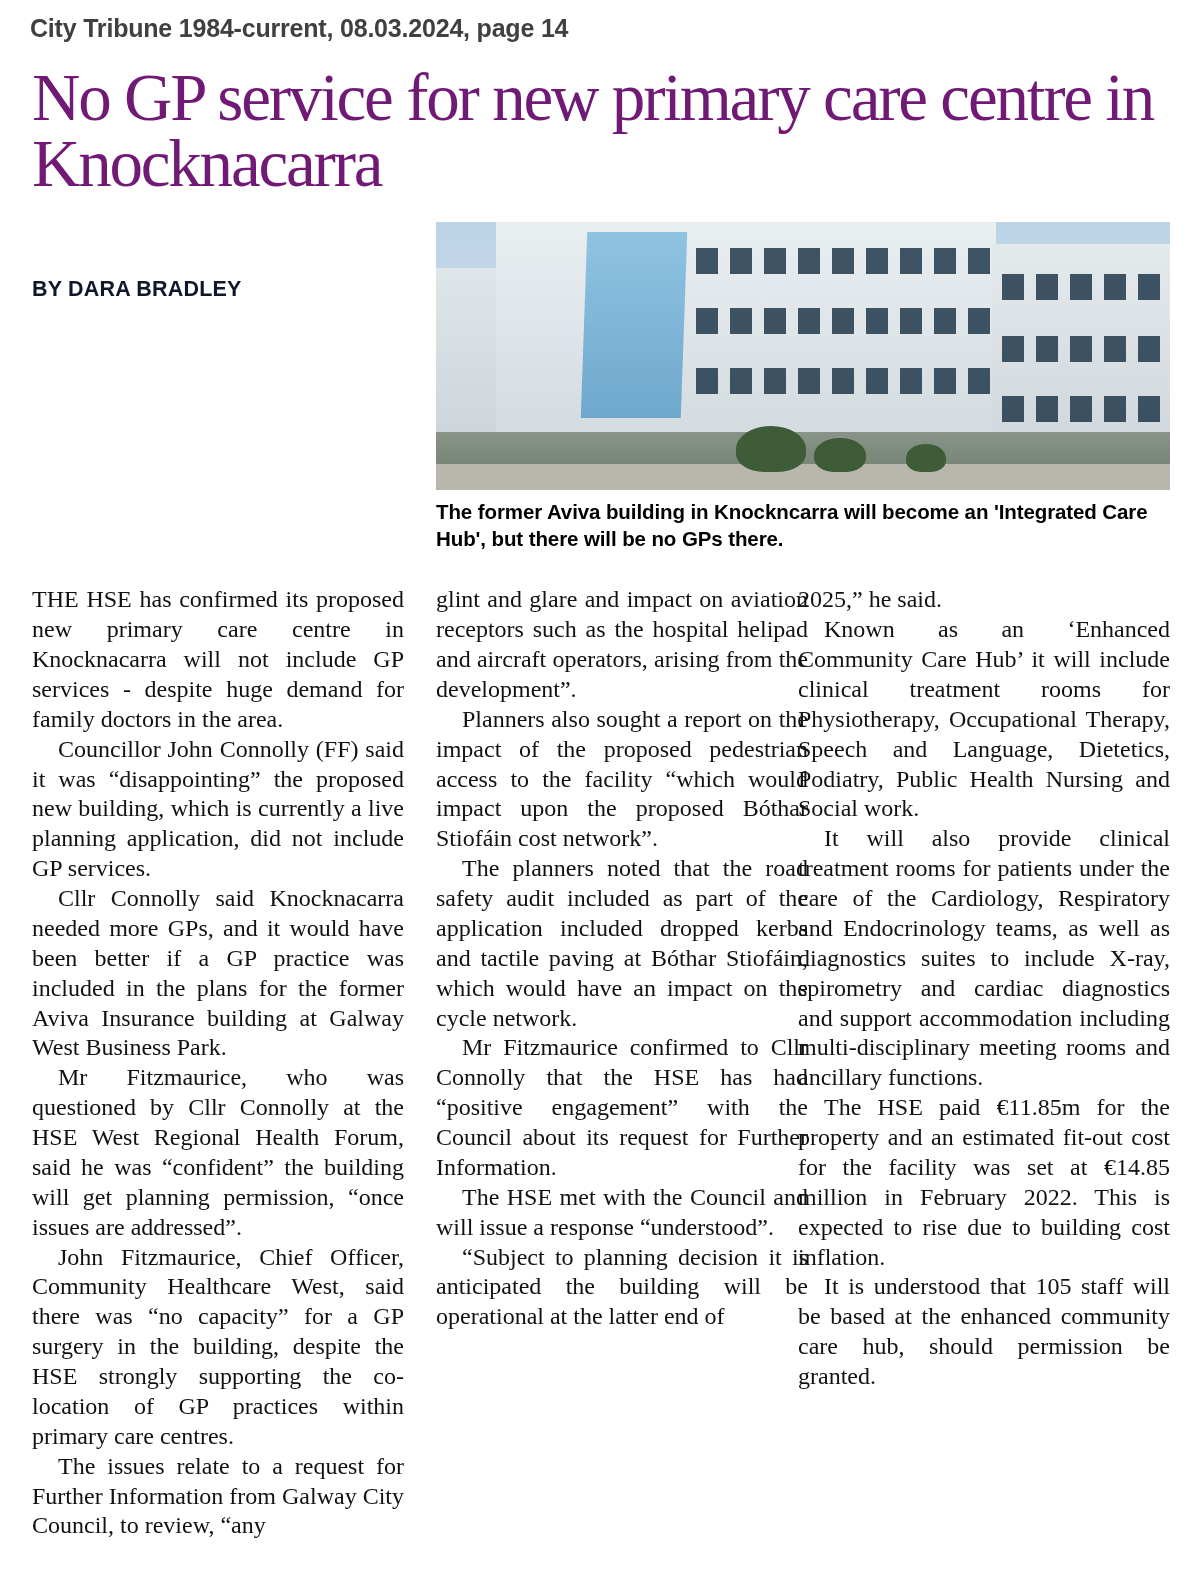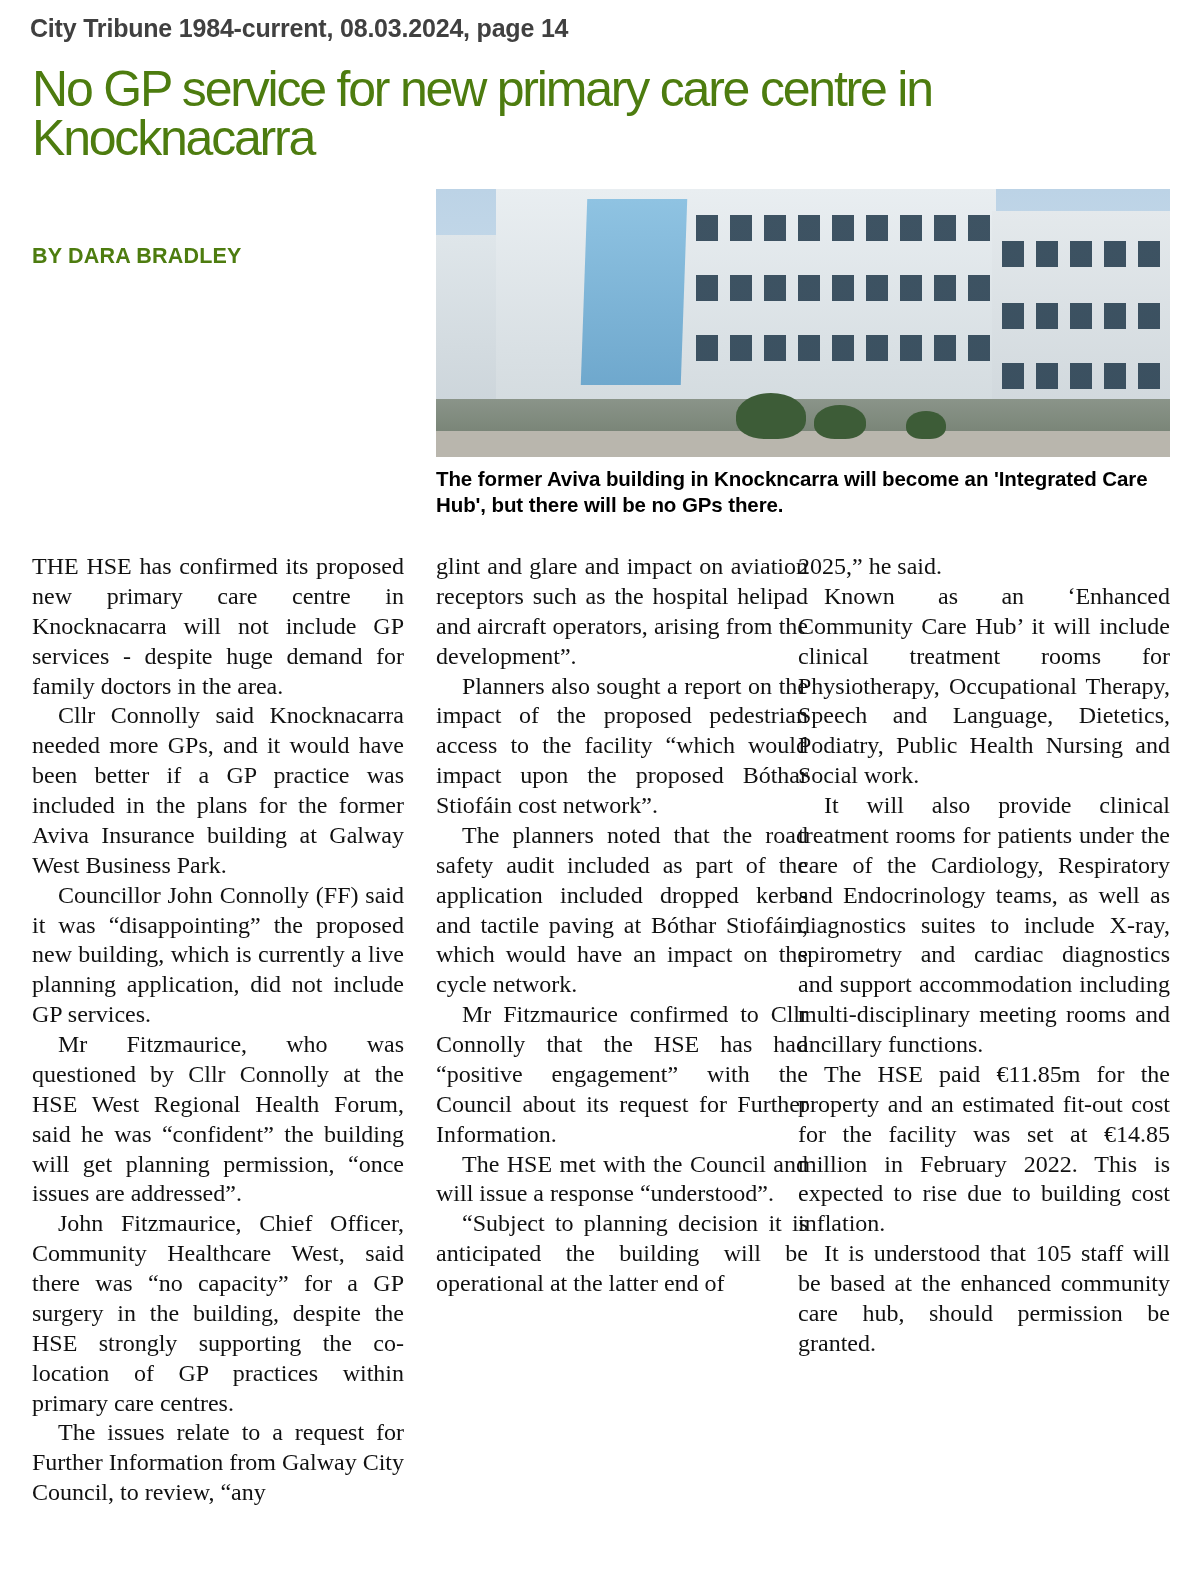--- a/index.html
+++ b/index.html
@@ -23,26 +23,26 @@
   }
   .masthead {
     font-family: "Liberation Sans", sans-serif;
     font-weight: bold;
     font-size: 25px;
     letter-spacing: -0.2px;
     color: #404040;
     margin: 14px 0 0 30px;
   }
   .headline {
-    font-family: Liberation Sans, sans-serif;
+    font-family: Liberation Serif, serif;
     font-weight: normal;
-    font-size: 50px;
+    font-size: 67px;
     line-height: 0.98;
     letter-spacing: -2.2px;
-    color: #4d7c0f;
+    color: #701a75;
     margin: 22px 30px 0 32px;
     max-width: 1160px;
   }
   .content {
     position: relative;
     margin: 26px 30px 0 32px;
     width: 1138px;
   }
 
   
@@ -50,21 +50,21 @@
     position: absolute;
     left: 0;
     top: 0;
     width: 372px;
   }
   .byline {
     font-family: "Liberation Sans", sans-serif;
     font-weight: bold;
     font-size: 21.5px;
     letter-spacing: 0.2px;
-    color: #4d7c0f;
+    color: #0f172a;
     margin: 55px 0 22px 0;
   }
   .photo-wrap {
     position: absolute;
     left: 404px;
     top: 0;
     width: 734px;
   }
   .photo {
     width: 734px;
@@ -196,22 +196,22 @@
         <div class="bush" style="left:378px; width:52px; height:34px;"></div>
         <div class="bush" style="left:470px; width:40px; height:28px;"></div>
       </div>
       <div class="caption">The former Aviva building in Knockncarra will become an 'Integrated Care Hub', but there will be no GPs there.</div>
     </div>
 
     <div class="cols">
 
       <div class="col c1">
         <p class="lead">THE HSE has confirmed its proposed new primary care centre in Knocknacarra will not include GP services - despite huge demand for family doctors in the area.</p>
+        <p class="ind">Councillor John Connolly (FF) said it was “disappointing” the proposed new building, which is currently a live planning application, did not include GP services.</p>
         <p class="ind">Cllr Connolly said Knocknacarra needed more GPs, and it would have been better if a GP practice was included in the plans for the former Aviva Insurance building at Galway West Business Park.</p>
-        <p class="ind">Councillor John Connolly (FF) said it was “disappointing” the proposed new building, which is currently a live planning application, did not include GP services.</p>
         <p class="ind">Mr Fitzmaurice, who was questioned by Cllr Connolly at the HSE West Regional Health Forum, said he was “confident” the building will get planning permission, “once issues are addressed”.</p>
         <p class="ind">John Fitzmaurice, Chief Officer, Community Healthcare West, said there was “no capacity” for a GP surgery in the building, despite the HSE strongly supporting the co-location of GP practices within primary care centres.</p>
         <p class="ind">The issues relate to a request for Further Information from Galway City Council, to review, “any</p>
       </div>
 
       <div class="col c2">
         <p class="lead">glint and glare and impact on aviation receptors such as the hospital helipad and aircraft operators, arising from the development”.</p>
         <p class="ind">Planners also sought a report on the impact of the proposed pedestrian access to the facility “which would impact upon the proposed Bóthar Stiofáin cost network”.</p>
         <p class="ind">The planners noted that the road safety audit included as part of the application included dropped kerbs and tactile paving at Bóthar Stiofáin, which would have an impact on the cycle network.</p>
         <p class="ind">Mr Fitzmaurice confirmed to Cllr Connolly that the HSE has had “positive engagement” with the Council about its request for Further Information.</p>

